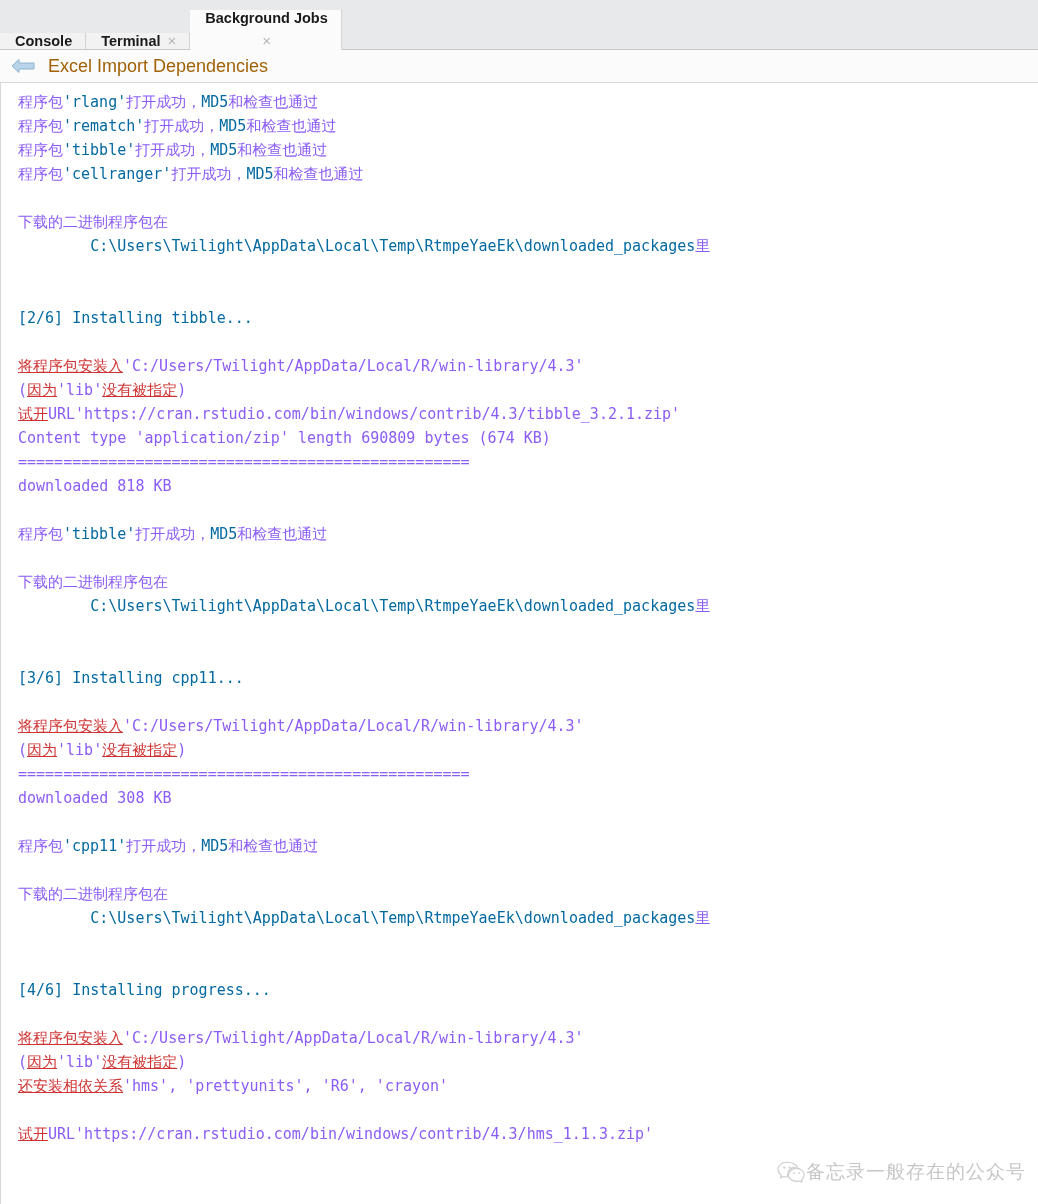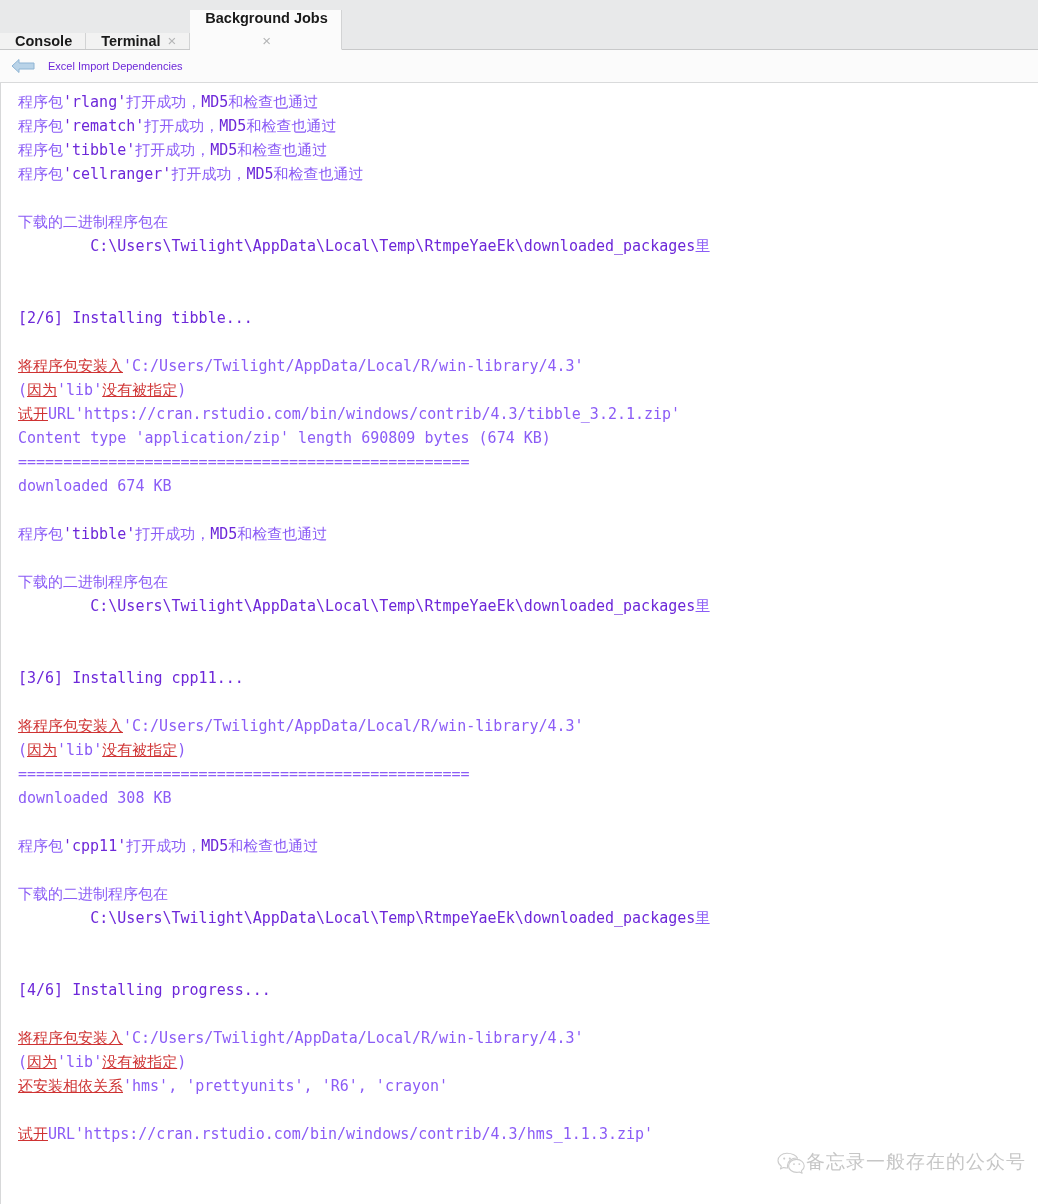--- a/index.html
+++ b/index.html
@@ -69,22 +69,22 @@
     box-sizing: border-box;
   }
   .back-icon {
     width: 26px;
     height: 18px;
     flex: none;
     display: block;
   }
   .job-title {
     margin-left: 12px;
-    font-size: 11px;
-    color: #6d28d9;
+    font-size: 18px;
+    color: #a16207;
     white-space: nowrap;
   }
 
   
   .console {
     position: relative;
     height: 1134px;
     background: #ffffff;
     border-left: 1px solid #d7d8d9;
     box-sizing: border-box;
@@ -97,31 +97,30 @@
     line-height: 24px;
     height: 24px;
     white-space: pre;
     color: #1c1c1c;
     letter-spacing: 0px;
   }
   .line.err { color: #cc0000; }
 
   
   .cjkrun { color: #8b5cf6; }
-  .latrun { color: #6d28d9; }
+  .latrun { color: #0369a1; }
   .line.err .cjkrun { color: #cf3333; text-decoration: underline; }
   .line.err .latrun { color: #8b5cf6; }
 
   
   .watermark {
     position: absolute;
     right: 12px;
-    bottom: 42px;
-    display: flex;
-    align-items: center;
+    bottom: 32px;
+    display: flex;
     gap: 0;
     opacity: 0.5;
     pointer-events: none;
   }
   .wm-logo { width: 30px; height: 24px; display: block; }
   .wm-text {
     font-family: "DejaVu Sans", sans-serif;
     font-size: 19px;
     color: #8e8e8e;
     letter-spacing: 1px;
@@ -164,21 +163,21 @@
       <div class="line"><span class="latrun">        C:\Users\Twilight\AppData\Local\Temp\RtmpeYaeEk\downloaded_packages</span><span class="cjkrun">里</span></div>
       <div class="line">&nbsp;</div>
       <div class="line">&nbsp;</div>
       <div class="line"><span class="latrun">[2/6] Installing tibble...</span></div>
       <div class="line">&nbsp;</div>
       <div class="line err"><span class="cjkrun">将程序包安装入</span><span class="latrun">'C:/Users/Twilight/AppData/Local/R/win-library/4.3'</span></div>
       <div class="line err"><span class="latrun">(</span><span class="cjkrun">因为</span><span class="latrun">'lib'</span><span class="cjkrun">没有被指定</span><span class="latrun">)</span></div>
       <div class="line err"><span class="cjkrun">试开</span><span class="latrun">URL'https://cran.rstudio.com/bin/windows/contrib/4.3/tibble_3.2.1.zip'</span></div>
       <div class="line err"><span class="latrun">Content type 'application/zip' length 690809 bytes (674 KB)</span></div>
       <div class="line err"><span class="latrun">==================================================</span></div>
-      <div class="line err"><span class="latrun">downloaded 674 KB</span></div>
+      <div class="line err"><span class="latrun">downloaded 818 KB</span></div>
       <div class="line">&nbsp;</div>
       <div class="line"><span class="cjkrun">程序包</span><span class="latrun">'tibble'</span><span class="cjkrun">打开成功，</span><span class="latrun">MD5</span><span class="cjkrun">和检查也通过</span></div>
       <div class="line">&nbsp;</div>
       <div class="line"><span class="cjkrun">下载的二进制程序包在</span></div>
       <div class="line"><span class="latrun">        C:\Users\Twilight\AppData\Local\Temp\RtmpeYaeEk\downloaded_packages</span><span class="cjkrun">里</span></div>
       <div class="line">&nbsp;</div>
       <div class="line">&nbsp;</div>
       <div class="line"><span class="latrun">[3/6] Installing cpp11...</span></div>
       <div class="line">&nbsp;</div>
       <div class="line err"><span class="cjkrun">将程序包安装入</span><span class="latrun">'C:/Users/Twilight/AppData/Local/R/win-library/4.3'</span></div>

